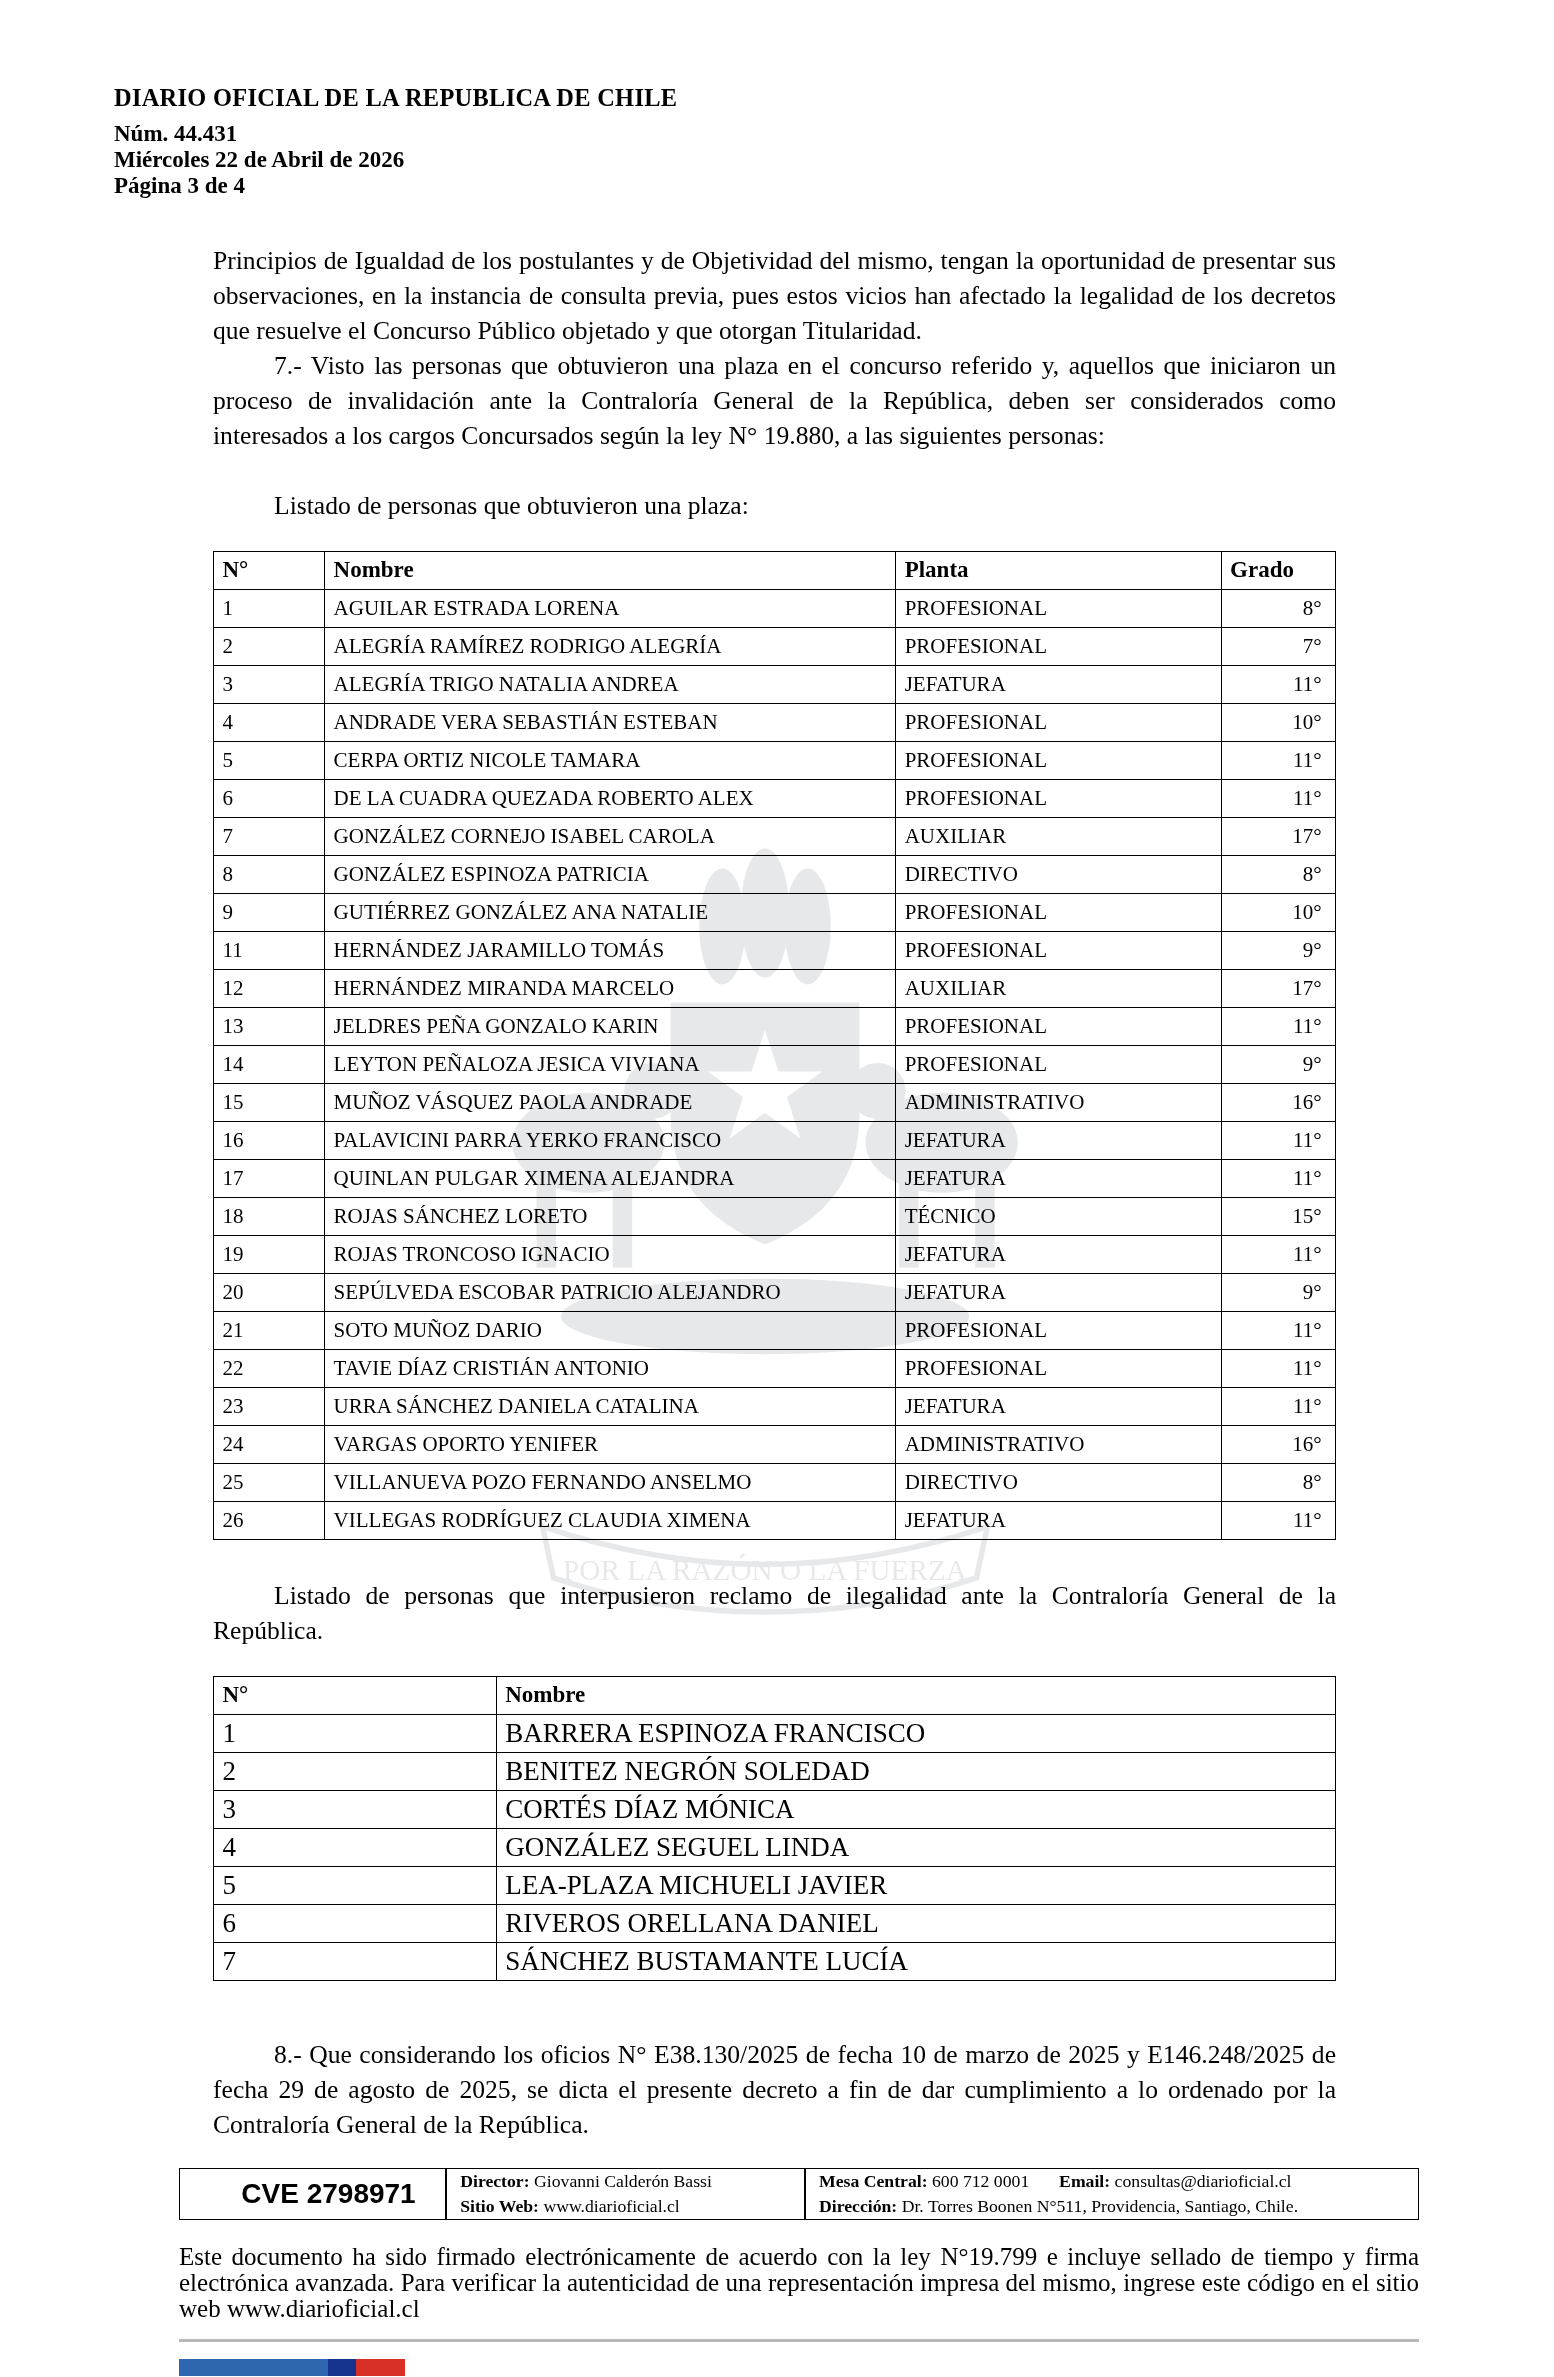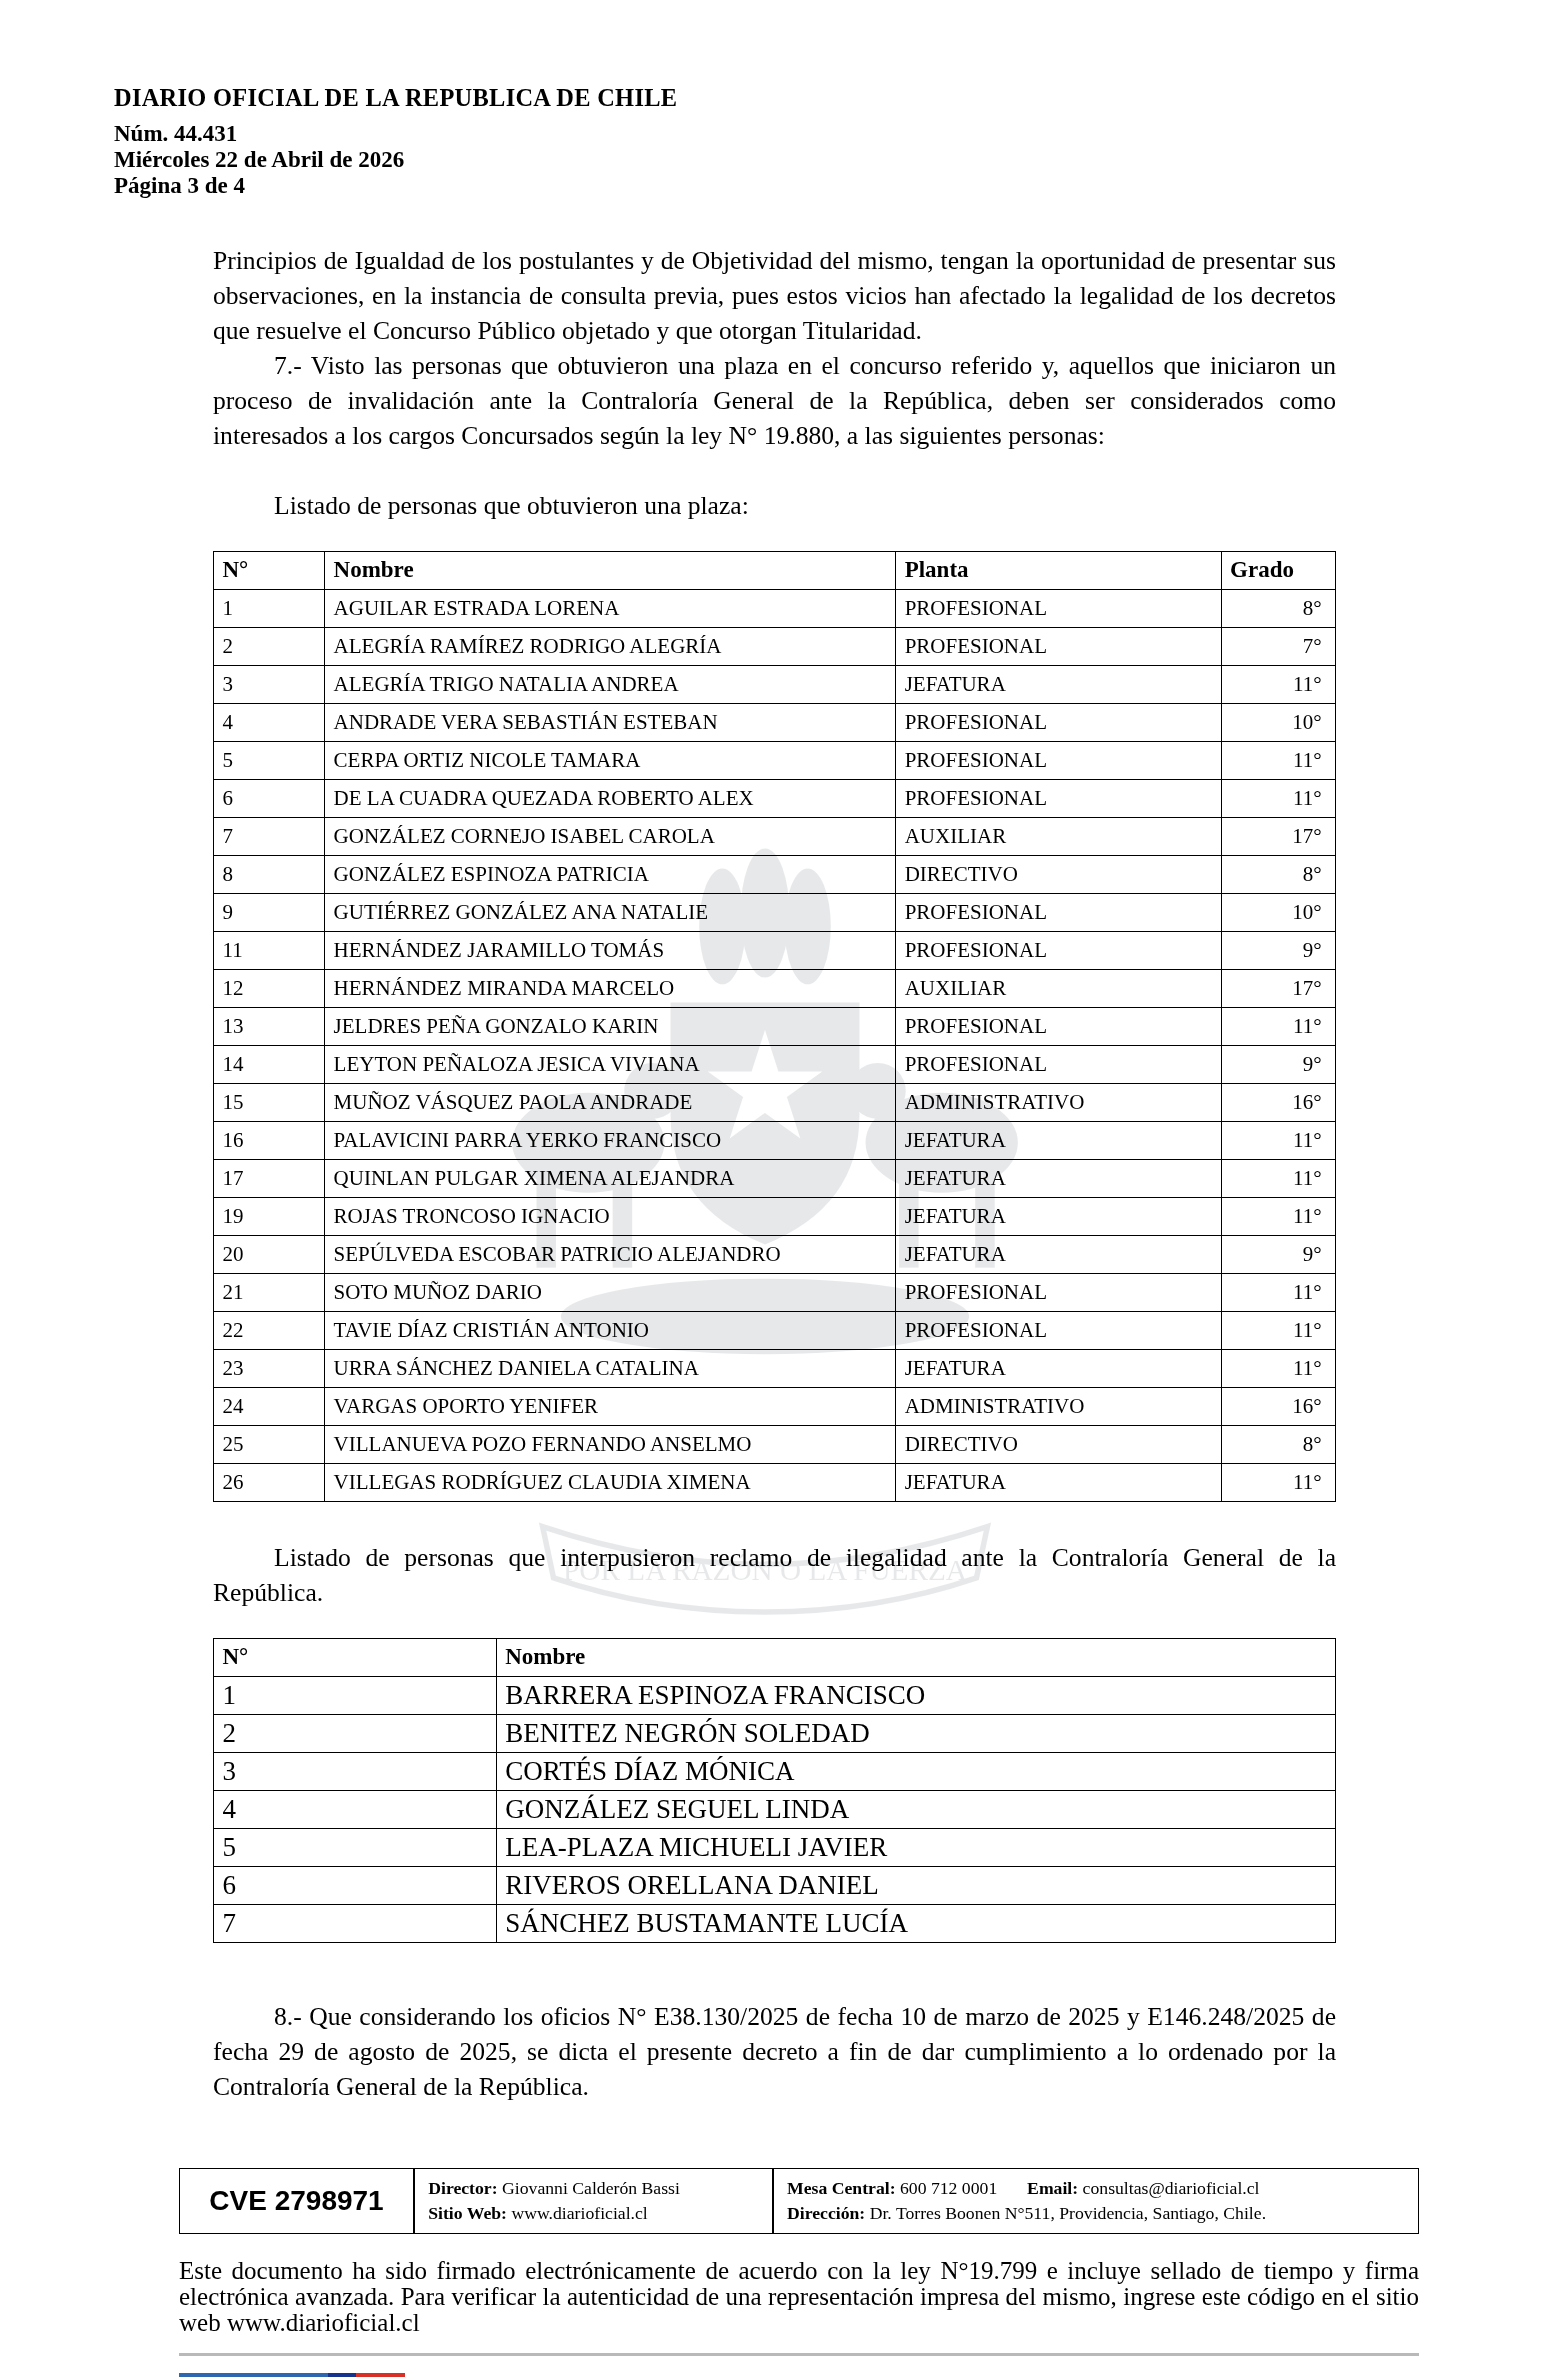--- a/index.html
+++ b/index.html
@@ -54,21 +54,21 @@
   th { font-weight: bold; text-align: left; font-size: 23px; }
   .t1 { margin-top: 28px; }
   .t1 td { font-size: 21px; }
   .t1 .c2 { text-align: left; }
   .t1 td.c3 { text-align: right; padding-right: 13.4px; }
   .t2 { margin-top: 28px; }
   .t2 td { font-size: 27px; }
 
   
   .doc-footer { position: absolute; left: 179px; top: 2168px; width: 1240px; z-index: 1; }
-  .cve-box { display: flex; border: 1.8px solid #000; height: 66px; align-items: stretch; }
+  .cve-box { display: flex; border: 1.8px solid #000; height: 52px; align-items: stretch; padding-left: 32px; }
   .cve-cell {
     width: 233px; display: flex; align-items: center; justify-content: center;
     font-weight: bold; font-size: 28px;
     font-family: "Liberation Sans", "DejaVu Sans", sans-serif;
   }
   .vsep { width: 1.8px; background: #000; }
   .fcol {
     display: flex; flex-direction: column; justify-content: center;
     padding: 3.7px 13.4px; font-size: 17.7px; line-height: 25px;
     font-family: "Liberation Serif", serif;
@@ -236,20 +236,26 @@
               <td class="c0">16</td>
               <td class="c1">PALAVICINI PARRA YERKO FRANCISCO</td>
               <td class="c2">JEFATURA</td>
               <td class="c3">11°</td>
             </tr>
             <tr>
               <td class="c0">17</td>
               <td class="c1">QUINLAN PULGAR XIMENA ALEJANDRA</td>
               <td class="c2">JEFATURA</td>
               <td class="c3">11°</td>
+            </tr>
+            <tr>
+              <td class="c0">18</td>
+              <td class="c1">ROJAS SÁNCHEZ LORETO</td>
+              <td class="c2">TÉCNICO</td>
+              <td class="c3">15°</td>
             </tr>
             <tr>
               <td class="c0">19</td>
               <td class="c1">ROJAS TRONCOSO IGNACIO</td>
               <td class="c2">JEFATURA</td>
               <td class="c3">11°</td>
             </tr>
             <tr>
               <td class="c0">20</td>
               <td class="c1">SEPÚLVEDA ESCOBAR PATRICIO ALEJANDRO</td>

